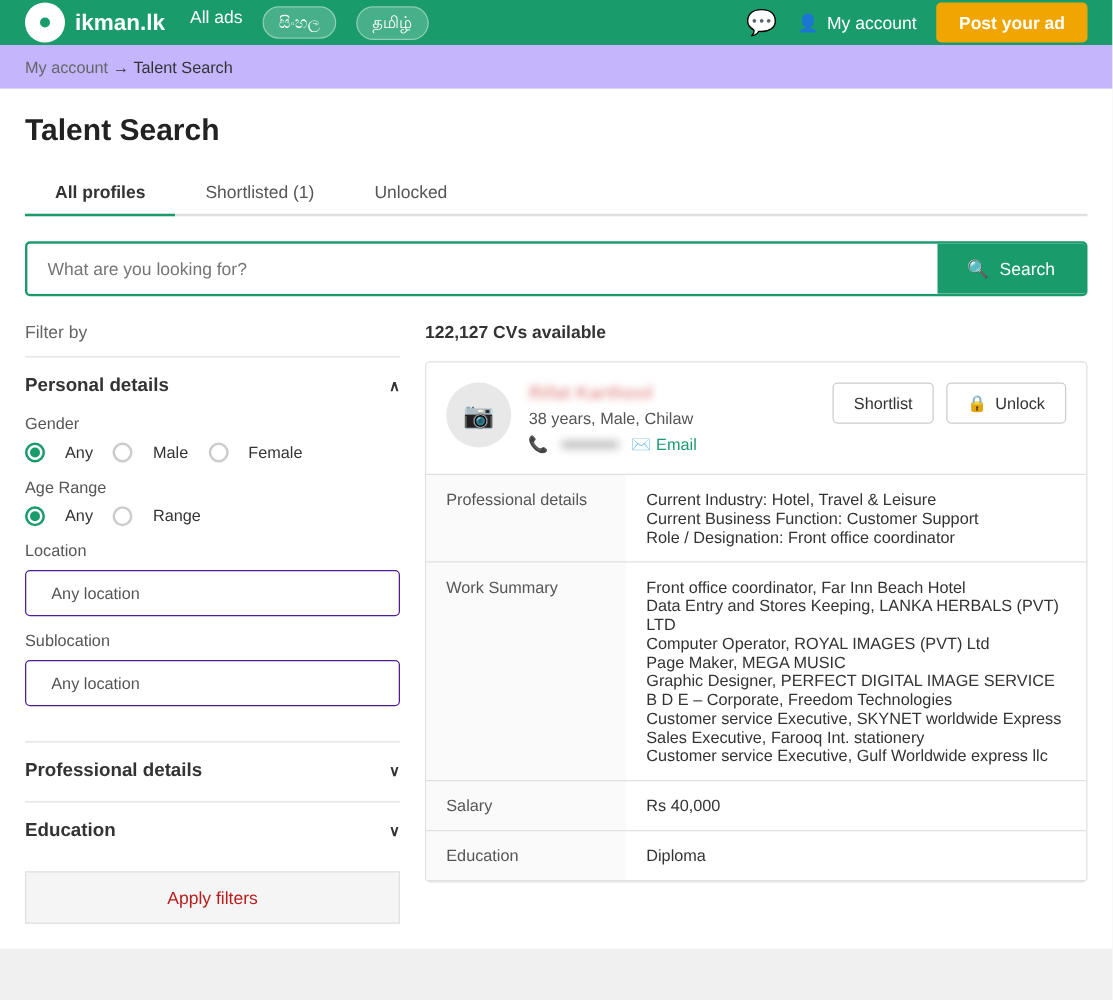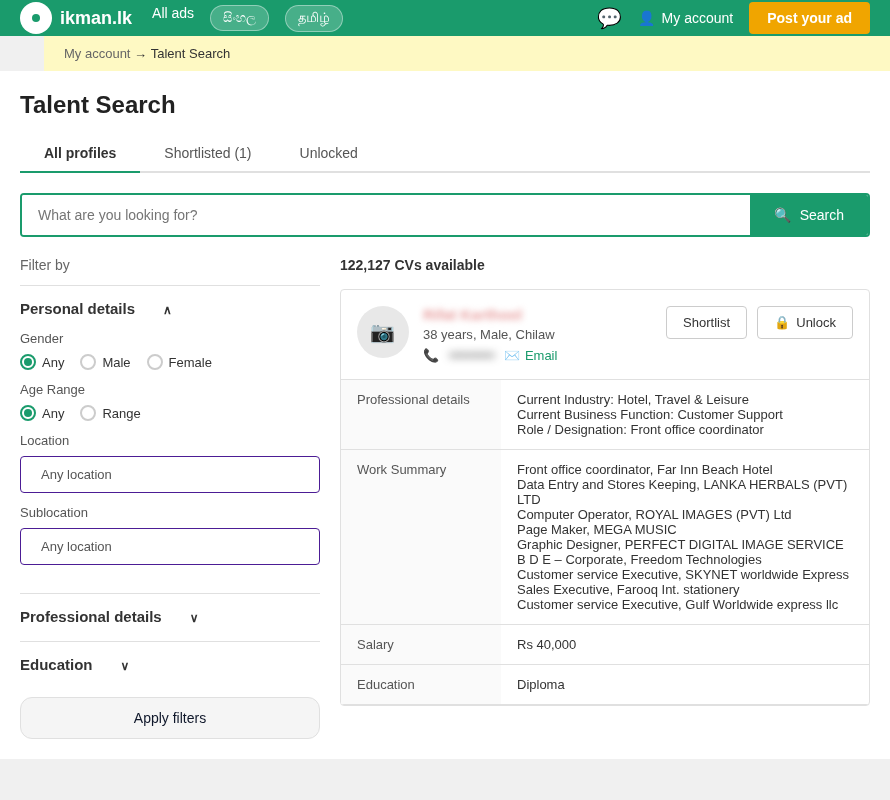--- a/index.html
+++ b/index.html
@@ -81,25 +81,24 @@
       border: none;
       border-radius: 4px;
       padding: 8px 18px;
       font-weight: bold;
       font-size: 14px;
       cursor: pointer;
     }
 
     
     .breadcrumb {
-      background: #fef9c3;
+      background: #c4b5fd;
       padding: 10px 20px;
       font-size: 13px;
       color: #666;
-      margin-left: 44px;
     }
     .breadcrumb a { color: #666; text-decoration: none; }
     .breadcrumb span { color: #333; font-weight: 500; }
 
     
     .main-container {
       background: white;
       margin: 0;
       padding: 20px;
     }
@@ -173,20 +172,21 @@
     .filter-title {
       font-size: 14px;
       color: #666;
       margin-bottom: 12px;
     }
     .filter-section {
       margin-bottom: 16px;
     }
     .filter-section-header {
       display: flex;
+      justify-content: space-between;
       align-items: center;
       font-weight: bold;
       font-size: 15px;
       margin-bottom: 14px;
       border-top: 1px solid #e0e0e0;
       padding-top: 14px;
       gap: 28px;
     }
     .filter-label {
       font-size: 13px;
@@ -194,22 +194,22 @@
       margin-bottom: 8px;
     }
     .radio-group {
       display: flex;
       gap: 16px;
       align-items: center;
       margin-bottom: 12px;
     }
     .radio-option {
       display: flex;
-      align-items: center;
-      gap: 6px;
+      align-items: flex-start;
+      gap: 16px;
       font-size: 13px;
       cursor: pointer;
     }
     .radio-circle {
       width: 16px;
       height: 16px;
       border-radius: 50%;
       border: 2px solid #ccc;
       display: flex;
       align-items: center;
@@ -233,23 +233,23 @@
       color: #555;
       background: white;
       cursor: pointer;
       margin-bottom: 12px;
       appearance: none;
     }
     .apply-btn {
       width: 100%;
       padding: 12px;
       background: #f5f5f5;
-      color: #0f172a;
+      color: #b91c1c;
       border: 1px solid #e0e0e0;
-      border-radius: 12px;
+      border-radius: 0;
       font-size: 14px;
       cursor: pointer;
       margin-top: 8px;
     }
 
     
     .results-area {
       flex: 1;
     }
     .results-count {

